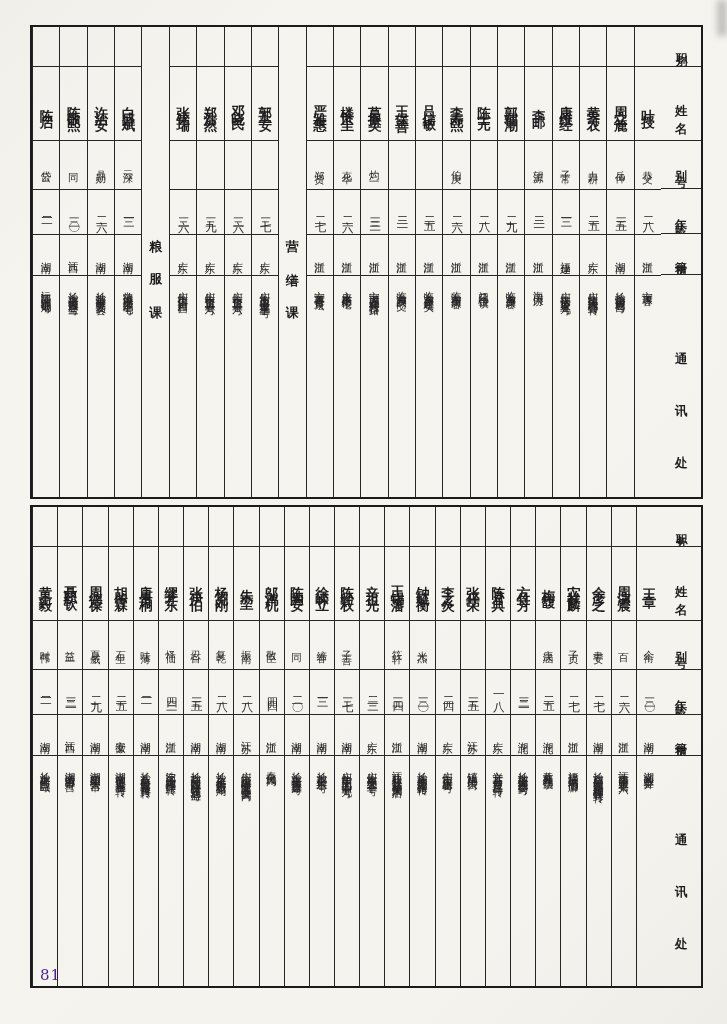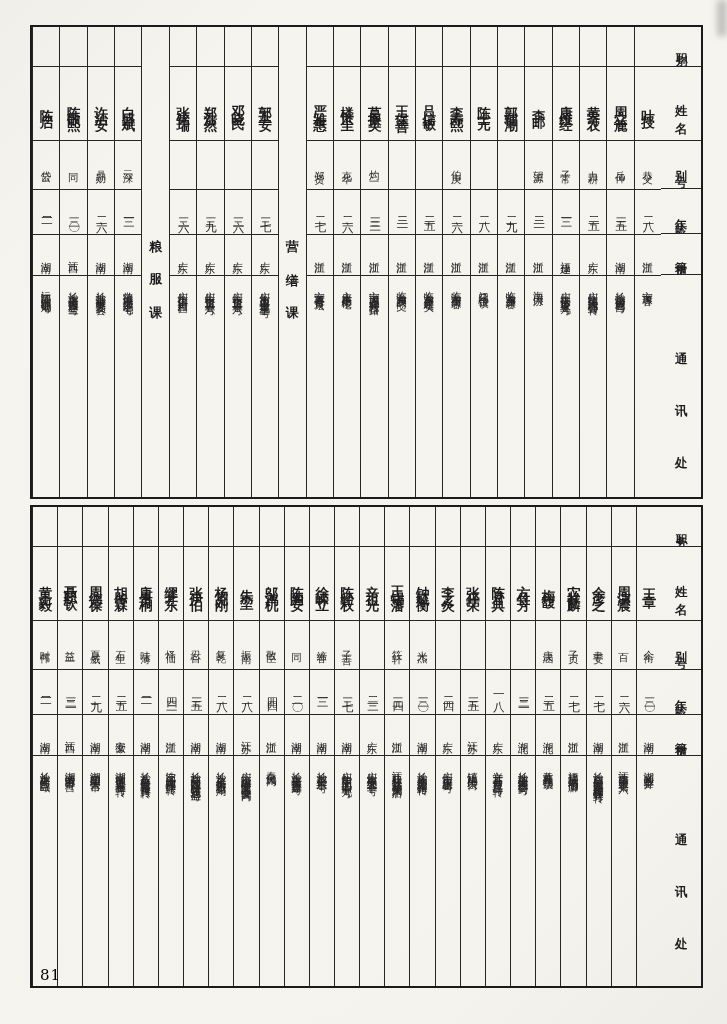--- a/index.html
+++ b/index.html
@@ -48,21 +48,21 @@
   }
   .t-section{font-size:13px;font-weight:600;letter-spacing:34px;padding-top:34px;}
   .h-role{font-size:11.5px;font-weight:600;letter-spacing:2px;}
   .h-name{font-size:12.5px;font-weight:600;letter-spacing:18px;padding-top:18px;}
   .h-alias{font-size:12px;font-weight:600;letter-spacing:8px;padding-top:8px;}
   .h-age{font-size:12px;font-weight:600;letter-spacing:6px;padding-top:6px;}
   .h-origin{font-size:12px;font-weight:600;letter-spacing:4px;padding-top:4px;}
   .h-addr{font-size:12.5px;font-weight:600;letter-spacing:52px;padding-top:60px;}
   .page-number{
     position:absolute;left:40px;top:966px;
-    font-family:"DejaVu Serif",serif;font-size:15px;color:#000000;letter-spacing:1px;
+    font-family:"DejaVu Serif",serif;font-size:15px;color:#4c1d95;letter-spacing:1px;
   }
   .smudge{position:absolute;right:0;top:0;width:10px;height:36px;background:rgba(40,40,40,.25);filter:blur(3px);}
 </style>
 </head>
 <body>
 
 <div class="page">
   <div class="smudge"></div>
 
   <div id="table-upper" class="doc-table">

